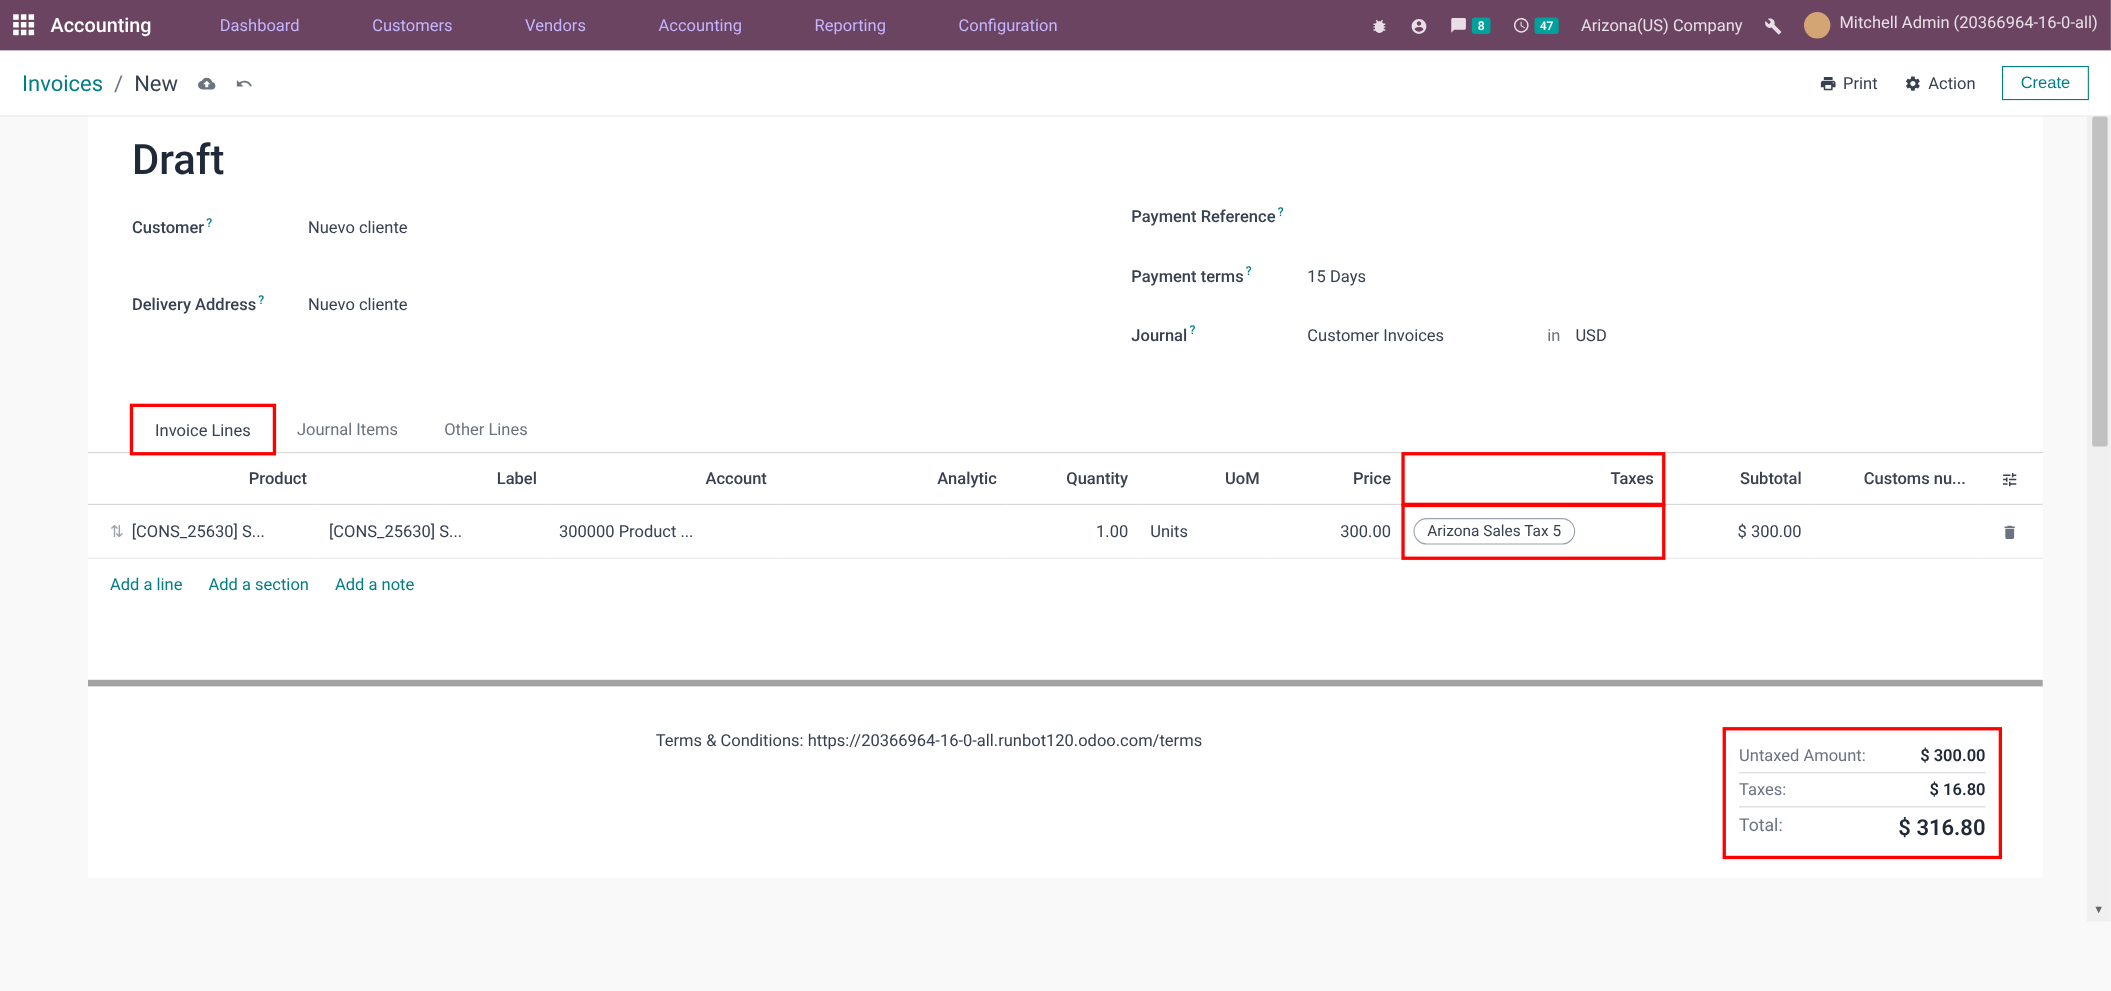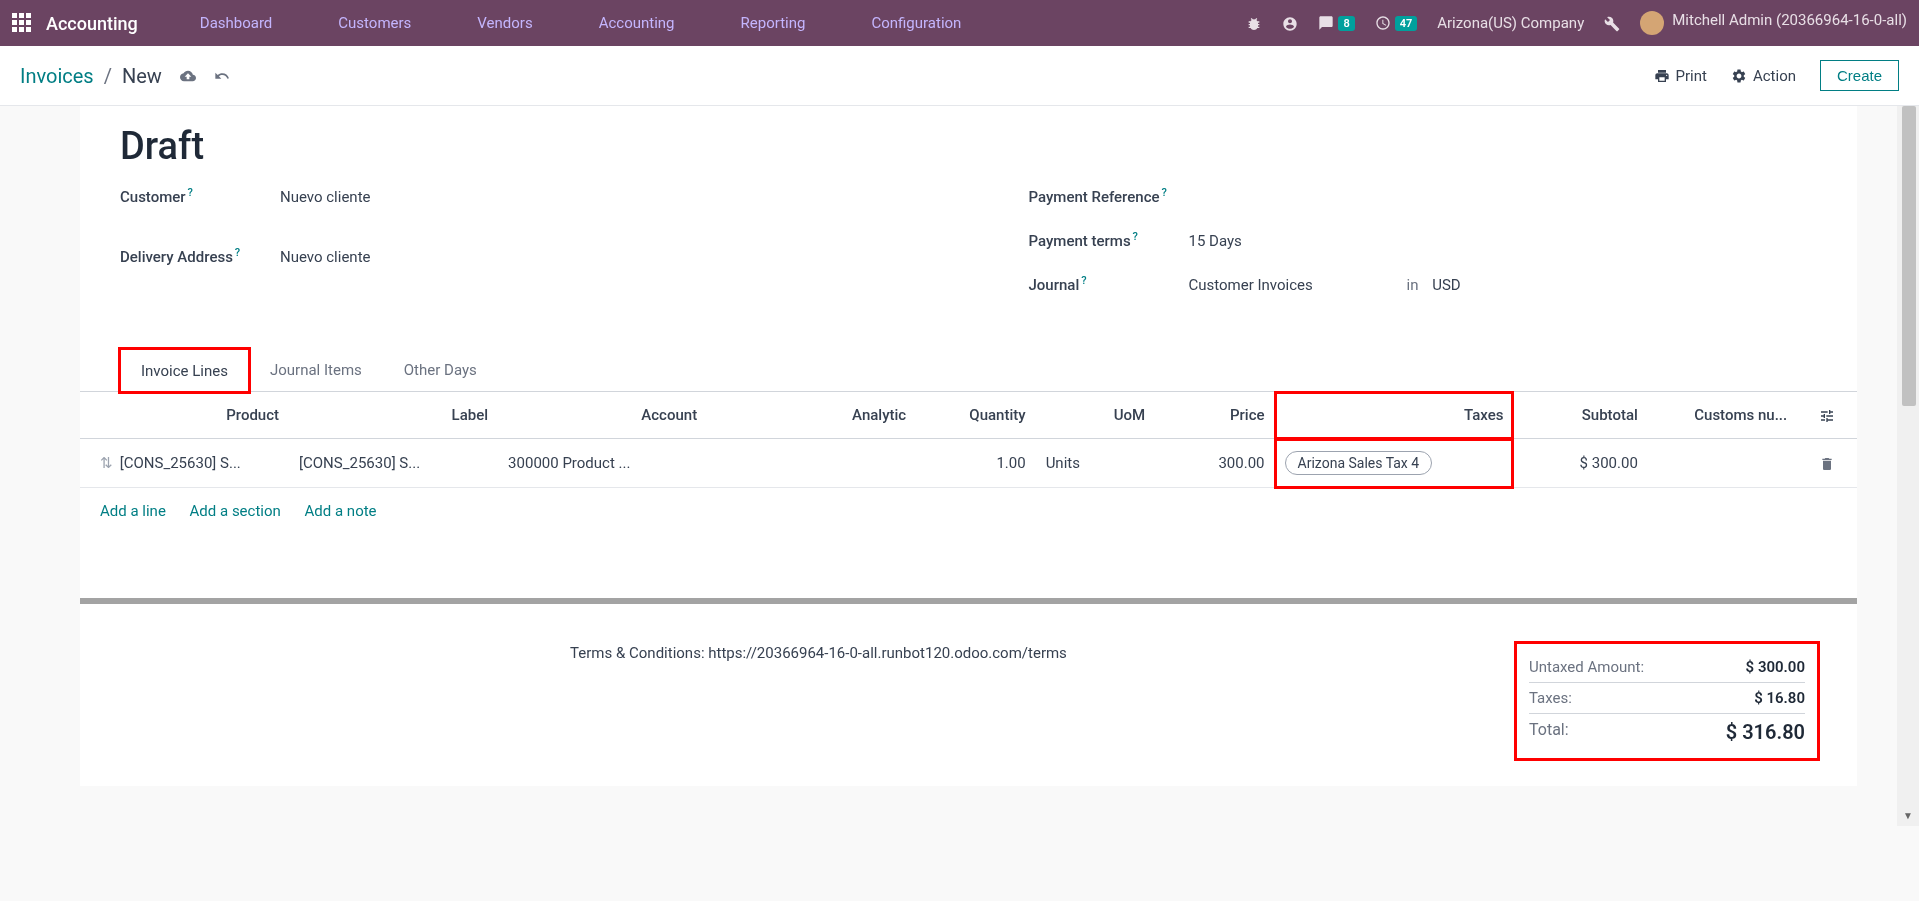--- a/index.html
+++ b/index.html
@@ -43,21 +43,21 @@
 .content { flex: 1; padding: 0 0 40px 0; }
 .content-inner { background: #fff; margin: 0 auto; width: calc(100% - 120px); margin-left: 80px; margin-right: 30px; min-height: 680px; padding: 0; position: relative; }
 
 .title { font-size: 38px; font-weight: 500; color: #1f2937; padding: 18px 40px 18px 40px; }
 
 .form-grid { display: flex; padding: 0 40px 30px 40px; gap: 120px; }
 .form-col { flex: 1; }
 .form-row { display: flex; margin-bottom: 24px; align-items: baseline; }
 .form-label { width: 160px; color: #374151; font-size: 15px; font-weight: 500; }
 .form-label .help { color: #017e84; font-size: 11px; vertical-align: super; margin-left: 2px; cursor: pointer; }
-.form-val { flex: 1; color: #374151; font-size: 15px; }
+.form-val { flex: 1; color: #374151; font-size: 15px; margin-top: 12px; }
 .form-val .inline-label { color: #6b7280; margin: 0 10px; }
 
 
 .tabs { display: flex; padding: 0 40px; border-bottom: 1px solid #d1d5db; }
 .tab { padding: 12px 20px; font-size: 15px; color: #6b7280; cursor: pointer; border: 1px solid transparent; border-bottom: none; }
 .tab.active { color: #374151; border-color: #d1d5db; background: #fff; position: relative; top: 1px; }
 .tab.highlight-red { outline: 3px solid #ff0000; outline-offset: -1px; }
 
 
 .tbl-wrap { padding: 0 0px; }
@@ -74,21 +74,21 @@
 .tax-cell { outline: 3px solid #ff0000; outline-offset: -2px; }
 .trash { color: #6b7280; cursor: pointer; }
 .settings-col { width: 40px; text-align: center; }
 
 .add-row td { padding: 14px 10px 14px 46px; border-bottom: none; }
 .add-link { color: #017e84; cursor: pointer; margin-right: 20px; font-size: 15px; }
 
 
 .footer-area { display: flex; padding: 40px 40px 20px 40px; border-top: 6px solid #a3a3a3; margin-top: 64px; text-align: center; }
 .terms { flex: 1; color: #374151; font-size: 15px; }
-.totals { width: 300px; outline: 3px solid #ff0000; padding: 8px 12px; }
+.totals { width: 248px; outline: 3px solid #ff0000; padding: 8px 12px; }
 .total-row { display: flex; justify-content: space-between; padding: 6px 0; font-size: 15px; border-bottom: 1px solid #d1d5db; }
 .total-row.last { border-bottom: none; }
 .total-row .lbl { color: #6b7280; }
 .total-row .val { font-weight: 600; color: #1f2937; }
 .total-row.grand .val { font-size: 20px; }
 .total-row.grand .lbl { font-size: 16px; }
 
 svg.icon { width: 16px; height: 16px; vertical-align: middle; fill: currentColor; }
 </style>
 </head>
@@ -218,21 +218,21 @@
             <span class="inline-label" style="margin-left:90px">in</span>
             <span>USD</span>
           </div>
         </div>
       </div>
     </div>
 
     <div class="tabs">
       <div class="tab active highlight-red">Invoice Lines</div>
       <div class="tab">Journal Items</div>
-      <div class="tab">Other Days</div>
+      <div class="tab">Other Lines</div>
     </div>
 
     <div class="tbl-wrap">
       <table>
         <thead>
           <tr>
             <th style="width:140px">Product</th>
             <th style="width:140px">Label</th>
             <th style="width:140px">Account</th>
             <th style="width:140px">Analytic</th>
@@ -251,21 +251,21 @@
         </thead>
         <tbody>
           <tr>
             <td><span class="drag-handle">⇅</span>&nbsp;<span>[CONS_25630] S...</span></td>
             <td>[CONS_25630] S...</td>
             <td>300000 Product ...</td>
             <td></td>
             <td class="right">1.00</td>
             <td>Units</td>
             <td class="right">300.00</td>
-            <td class="tax-cell"><span class="tax-chip">Arizona Sales Tax 4</span></td>
+            <td class="tax-cell"><span class="tax-chip">Arizona Sales Tax 5</span></td>
             <td class="right">$ 300.00</td>
             <td></td>
             <td class="settings-col"><span class="trash">
               <svg class="icon" viewBox="0 0 24 24">
                       <path d="M6 19c0 1.1.9 2 2 2h8c1.1 0 2-.9 2-2V7H6v12zM19 4h-3.5l-1-1h-5l-1 1H5v2h14V4z"></path>
                     </svg>
             </span></td>
           </tr>
           <tr class="add-row">
             <td colspan="11">

